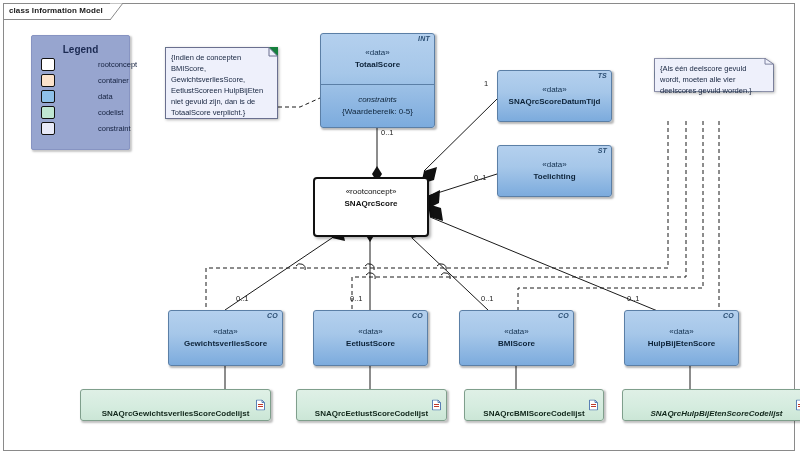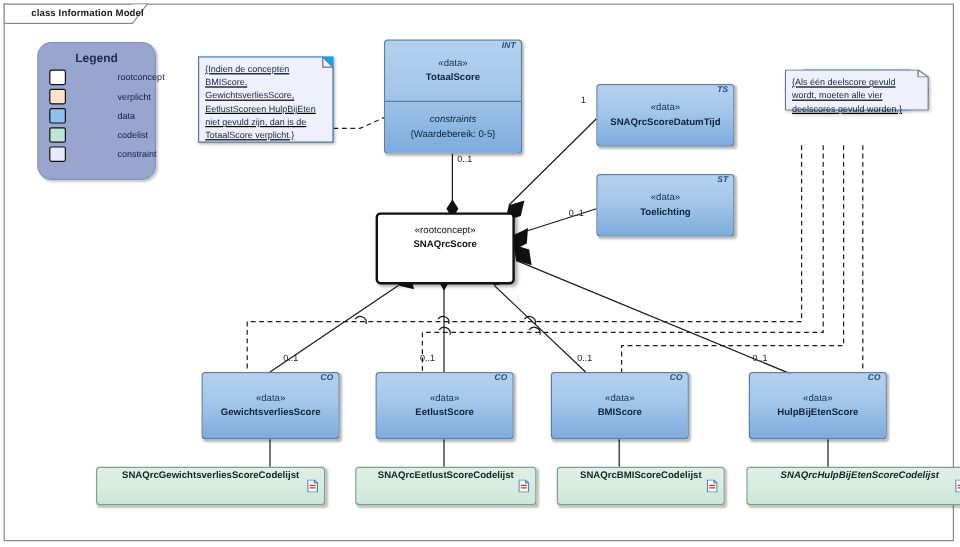--- a/index.html
+++ b/index.html
@@ -37,21 +37,21 @@
     z-index: 6;
   }
   #frame-tab-corner {
     position: absolute;
     left: 110px; top: 3px;
     width: 14px; height: 18px;
     z-index: 6;
   }
   #frame-title {
     position: absolute;
-    left: 26px; top: 6px;
+    left: 9px; top: 6px;
     font-size: 8px;
     font-weight: bold;
     color: #1a1a1a;
     letter-spacing: 0.1px;
     white-space: nowrap;
     z-index: 7;
   }
 
   
   #wires {
@@ -154,39 +154,38 @@
   .cls-root .stereo { color: #111111; }
   .cls-root .cls-name { color: #111111; }
 
   
   .cls-codelist {
     border: 1px solid #7f9f8c;
     border-radius: 3px;
     background: linear-gradient(to bottom, #dff0e6 0%, #d5ecdf 55%, #cbe6d6 100%);
     box-shadow: 1.5px 1.5px 2px rgba(0,0,0,0.25);
     display: flex;
-    align-items: flex-start;
+    align-items: flex-end;
     justify-content: center;
   }
   .cls-codelist .cls-name { color: #10261a; }
   .doc-icon {
     position: absolute;
     right: 5px; top: 50%;
     transform: translateY(-50%);
     width: 9px; height: 11px;
   }
 
   
   .note {
     position: absolute;
     box-sizing: border-box;
-    background: #0ea5e9;
+    background: #15803d;
     z-index: 4;
     filter: drop-shadow(1.5px 1.5px 1.5px rgba(0,0,0,0.30));
-    text-decoration: underline;
   }
   .note-shape {
     position: absolute;
     left: 0; top: 0;
     width: 100%; height: 100%;
   }
   .note-text {
     position: relative;
     z-index: 2;
     padding: 5px 9px 4px 6px;
@@ -195,21 +194,21 @@
     line-height: 11px;
   }
 
   
   #legend {
     position: absolute;
     left: 31px; top: 35px;
     width: 97px; height: 113px;
     background: #97a5cf;
     border: 1px solid #8794c2;
-    border-radius: 12px;
+    border-radius: 2px;
     box-shadow: 1.5px 1.5px 2px rgba(0,0,0,0.22);
     z-index: 4;
   }
   #legend-title {
     text-align: center;
     font-size: 10px;
     font-weight: bold;
     color: #1b2a52;
     margin-top: 8px;
   }
@@ -305,21 +304,21 @@
 
   <div id="legend">
     <div id="legend-title">Legend</div>
 
     <div class="legend-row">
       <span class="legend-swatch" style="background:#ffffff"></span>
       <span class="legend-label">rootconcept</span>
     </div>
     <div class="legend-row">
       <span class="legend-swatch" style="background:#fbe2cb"></span>
-      <span class="legend-label">verplicht</span>
+      <span class="legend-label">container</span>
     </div>
     <div class="legend-row">
       <span class="legend-swatch" style="background:#8ec0e8"></span>
       <span class="legend-label">data</span>
     </div>
     <div class="legend-row">
       <span class="legend-swatch" style="background:#bfe6d2"></span>
       <span class="legend-label">codelist</span>
     </div>
     <div class="legend-row">

